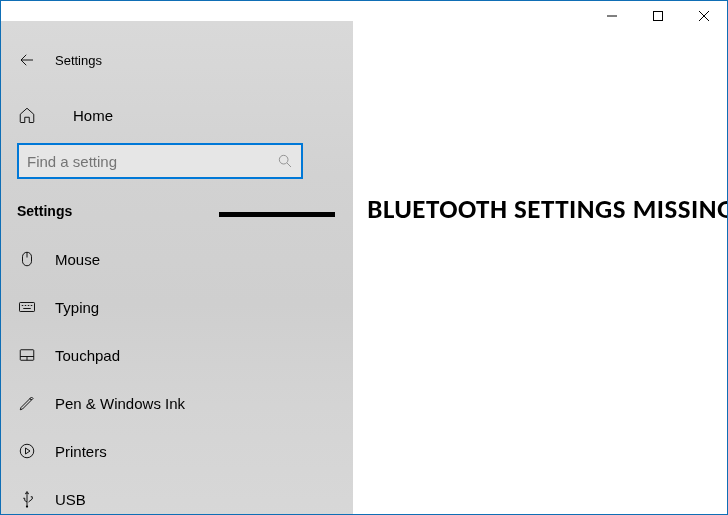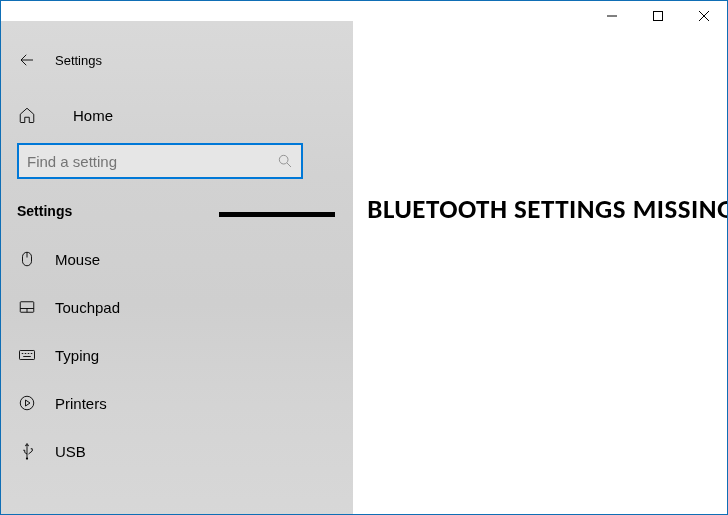--- a/index.html
+++ b/index.html
@@ -192,42 +192,50 @@
             <rect x="6" y="3" width="12" height="18" rx="6" fill="none" stroke="#000" stroke-width="1.2"></rect>
             <line x1="12" y1="3" x2="12" y2="10" stroke="#000" stroke-width="1.2"></line>
           </svg>
       </div>
       <div class="nav-label">Mouse</div>
     </div>
 
     <div class="nav-item">
       <div class="icon">
         <svg width="18" height="18" viewBox="0 0 24 24">
-            <rect x="3" y="5" width="18" height="14" rx="1" fill="none" stroke="#000" stroke-width="1.2"></rect>
-            <line x1="3" y1="14" x2="21" y2="14" stroke="#000" stroke-width="1.2"></line>
-            <line x1="12" y1="14" x2="12" y2="19" stroke="#000" stroke-width="1.2"></line>
-          </svg>
-      </div>
-      <div class="nav-label">Touchpad</div>
-    </div>
-
-    <div class="nav-item">
-      <div class="icon">
-        <svg width="18" height="18" viewBox="0 0 24 24">
             <rect x="2" y="6" width="20" height="12" rx="1" fill="none" stroke="#000" stroke-width="1.2"></rect>
             <line x1="5" y1="10" x2="7" y2="10" stroke="#000" stroke-width="1.2"></line>
             <line x1="9" y1="10" x2="11" y2="10" stroke="#000" stroke-width="1.2"></line>
             <line x1="13" y1="10" x2="15" y2="10" stroke="#000" stroke-width="1.2"></line>
             <line x1="17" y1="10" x2="19" y2="10" stroke="#000" stroke-width="1.2"></line>
             <line x1="7" y1="14" x2="17" y2="14" stroke="#000" stroke-width="1.2"></line>
           </svg>
       </div>
       <div class="nav-label">Typing</div>
     </div>
 
+    <div class="nav-item">
+      <div class="icon">
+        <svg width="18" height="18" viewBox="0 0 24 24">
+            <rect x="3" y="5" width="18" height="14" rx="1" fill="none" stroke="#000" stroke-width="1.2"></rect>
+            <line x1="3" y1="14" x2="21" y2="14" stroke="#000" stroke-width="1.2"></line>
+            <line x1="12" y1="14" x2="12" y2="19" stroke="#000" stroke-width="1.2"></line>
+          </svg>
+      </div>
+      <div class="nav-label">Touchpad</div>
+    </div>
+
+    <div class="nav-item">
+      <div class="icon">
+        <svg width="18" height="18" viewBox="0 0 24 24">
+            <path fill="none" stroke="#000" stroke-width="1.2" d="M3 21l3-1 12-12-2-2L4 18l-1 3zm13-15l2 2 2-2-2-2-2 2z"></path>
+          </svg>
+      </div>
+      <div class="nav-label">Pen &amp; Windows Ink</div>
+    </div>
 
     <div class="nav-item">
       <div class="icon">
         <svg width="18" height="18" viewBox="0 0 24 24">
             <circle cx="12" cy="12" r="9" fill="none" stroke="#000" stroke-width="1.2"></circle>
             <path d="M10 8l6 4-6 4z" fill="none" stroke="#000" stroke-width="1.2"></path>
           </svg>
       </div>
       <div class="nav-label">Printers</div>
     </div>

